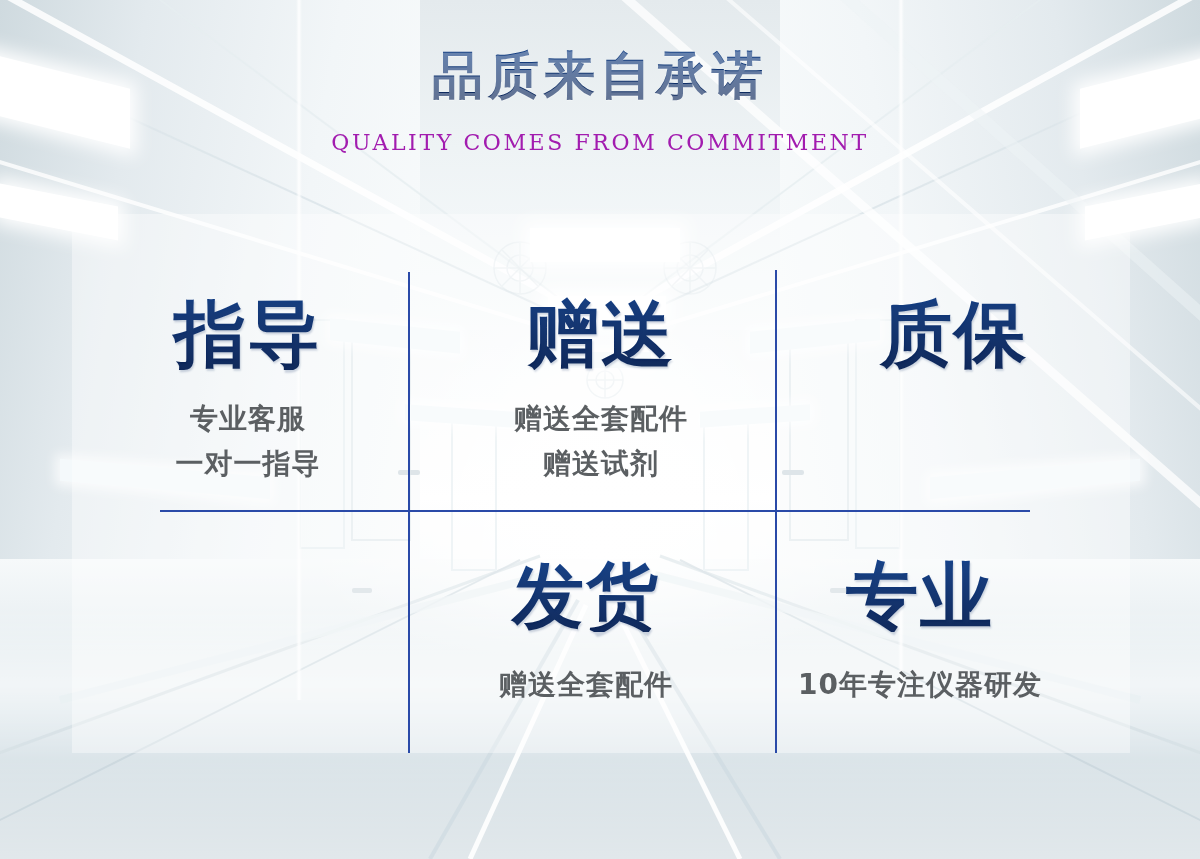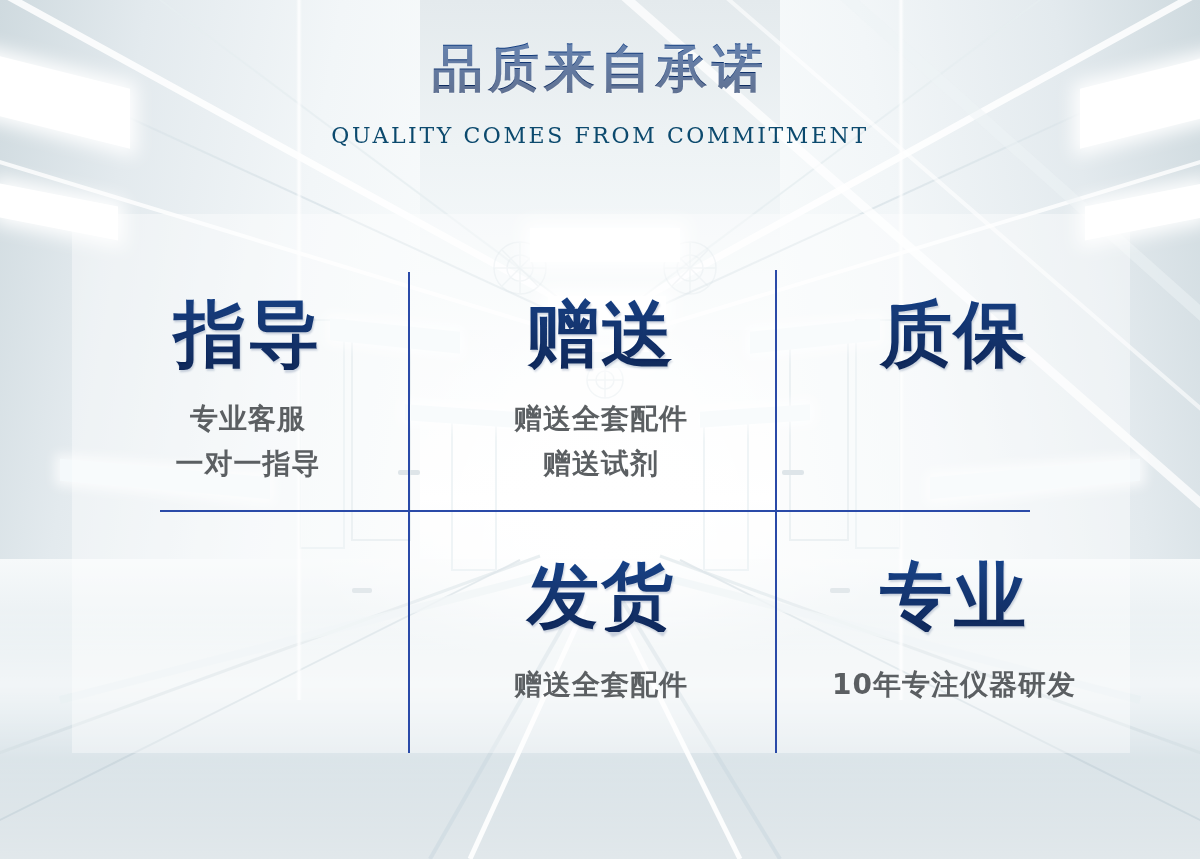--- a/index.html
+++ b/index.html
@@ -43,47 +43,47 @@
   .persp{position:absolute;inset:0;}
   .persp svg{position:absolute;inset:0;}
   
   .lamp{position:absolute;background:#ffffff;box-shadow:0 0 18px 7px rgba(255,255,255,.95);}
   .lamp.dim{background:#f4f9fb;box-shadow:0 0 12px 5px rgba(255,255,255,.7);}
   .glass-edge{position:absolute;background:linear-gradient(90deg,rgba(255,255,255,0),rgba(255,255,255,.9),rgba(255,255,255,0));}
 
   
   .header{position:absolute;left:0;top:0;width:1200px;text-align:center;z-index:5;}
   .title{
-    margin:9px;padding-top:26px;
+    margin:16px;padding-top:26px;
     font-family:"DejaVu Serif","Liberation Serif",serif;
     font-weight:700;font-size:51px;letter-spacing:5px;
     color:#123a7a;
     background:linear-gradient(180deg,#2255a6 0%,#123a7a 48%,#0b2150 100%);
     -webkit-background-clip:text;background-clip:text;
     -webkit-text-fill-color:transparent;
     text-shadow:0 1px 0 rgba(255,255,255,.35);
   }
   .subtitle{
     margin:19px 0 0 0;
     font-family:"DejaVu Serif","Liberation Serif",serif;
-    font-size:22px;letter-spacing:2.6px;color:#0c4a6e;font-weight:400;
+    font-size:22px;letter-spacing:2.6px;color:#a21caf;font-weight:400;
   }
 
   
   .panel{
     position:absolute;left:72px;top:214px;width:1058px;height:539px;
     background:rgba(255,255,255,0.40);
     z-index:4;
   }
 
   
   .grid{position:absolute;left:72px;top:214px;width:1058px;height:539px;z-index:6;}
   .cell{position:absolute;width:352px;text-align:center;}
   .c0{left:0;top:0;}      .c1{left:353px;top:0;}      .c2{left:706px;top:0;}
-  .c3{left:0;top:286px;}  .c4{left:353px;top:286px;}  .c5{left:706px;top:286px;text-align:center;}
+  .c3{left:0;top:286px;}  .c4{left:338px;top:286px;}  .c5{left:672px;top:286px;text-align:center;}
 
   .cell .head{
     font-family:"DejaVu Sans","Liberation Sans",sans-serif;
     font-weight:700;font-size:72px;letter-spacing:2px;line-height:1;
     color:#12408c;
     background:linear-gradient(180deg,#2a5fae 0%,#16458f 42%,#0a2254 100%);
     -webkit-background-clip:text;background-clip:text;
     -webkit-text-fill-color:transparent;
     text-shadow:1px 2px 2px rgba(40,70,120,.22);
   }

